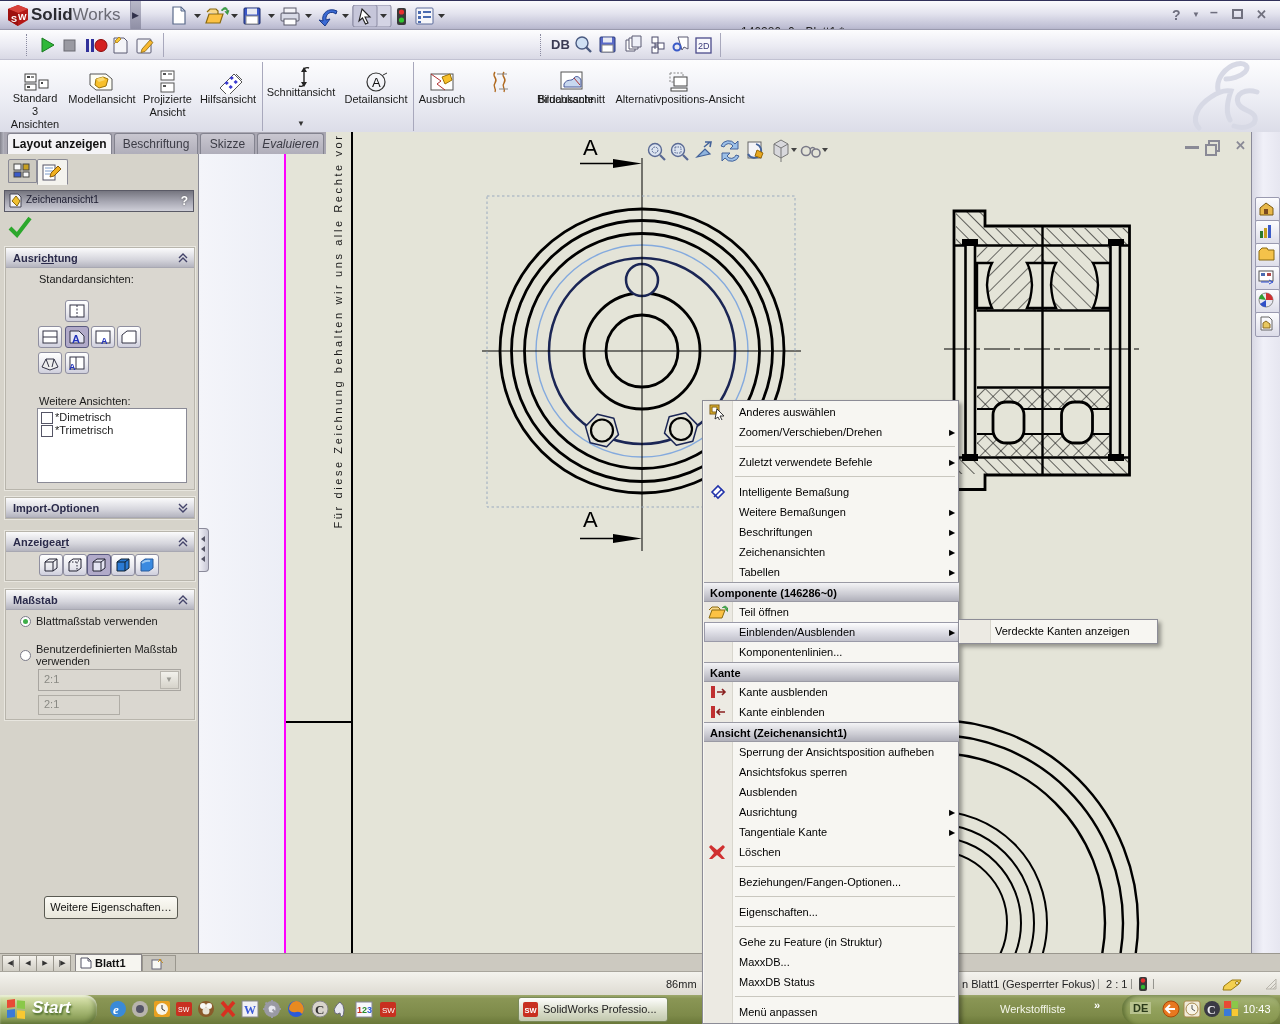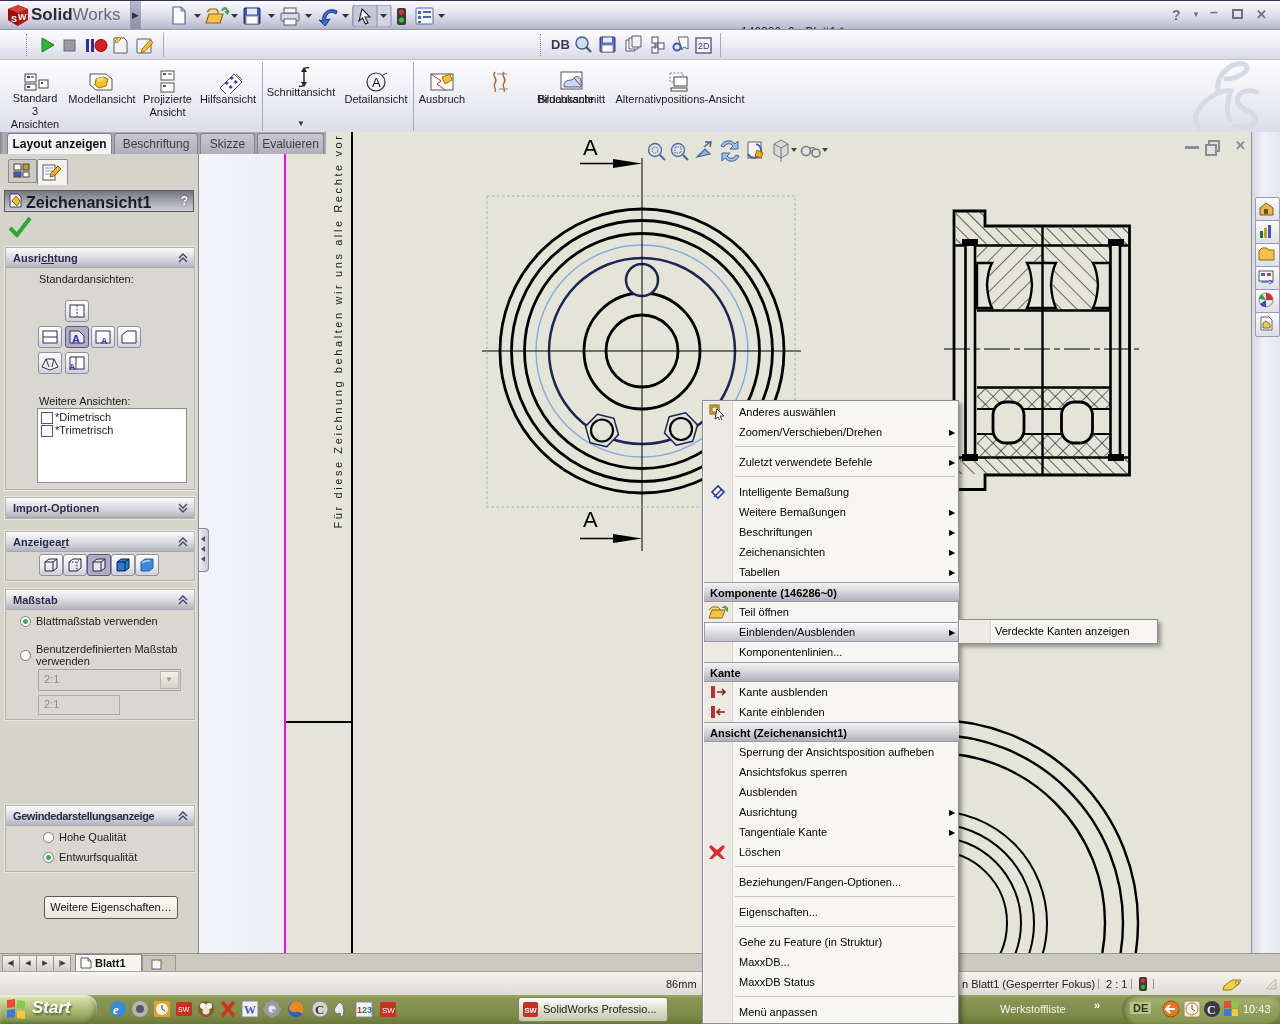--- a/index.html
+++ b/index.html
@@ -416,21 +416,21 @@
           <path d="M3,2 h8 l3,3 v10 h-11 z" fill="#f8f8fc" stroke="#666"></path>
           <path d="M5,8 l3,-2 l4,3 v4 h-7 z" fill="#e8c860" stroke="#8a6a20"></path>
         </svg>
   </div>
 </div>
 
 <div id="tabrow" class="abs">
   <div class="tab active" style="left:7px;width:105px;">Layout anzeigen</div>
   <div class="tab" style="left:114px;width:84px;">Beschriftung</div>
   <div class="tab" style="left:200px;width:55px;">Skizze</div>
-  <div class="tab" style="left:257px;width:67px;">Evaluieren</div>
+  <div class="tab" style="left:257px;width:67px;font-style:italic;">Evaluieren</div>
 </div>
 
 <div class="abs" style="left:0;top:132px;width:4px;height:839px;background:linear-gradient(90deg,#84848e,#b8b8c2);"></div>
 
 <div id="panel" class="abs">
 
   <div class="ptab" style="left:8px;width:27px;">
     <svg width="18" height="15" style="margin:3px 4px;">
           <rect x="1" y="1" width="7" height="6" fill="#f8f8f8" stroke="#444"></rect>
           <rect x="10" y="1" width="6" height="6" fill="#c8a020" stroke="#444"></rect>
@@ -444,21 +444,21 @@
           <path d="M3,5 h8 M3,8 h8 M3,11 h5" stroke="#7a9ac8"></path>
           <path d="M9,10 l7,-7 l3,3 l-7,7 l-4,1 z" fill="#f0b020" stroke="#8a5a08"></path>
         </svg>
   </div>
 
   <div id="phdr" class="abs">
     <svg width="15" height="15" style="position:absolute;left:3px;top:2px;">
           <path d="M2,1 h8 l3,3 v10 h-11 z" fill="#f4f4f8" stroke="#445"></path>
           <path d="M4,8 l4,-5 l4,5 l-3,5 z" fill="#f0c030" stroke="#8a6a10"></path>
         </svg>
-    <span style="position:absolute;left:21px;top:3px;font-size:16px;font-weight:bold;color:#1a1a2e;">Zeichenansicht1</span>
+    <span style="position:absolute;left:21px;top:3px;font-size:10px;font-weight:normal;color:#1a1a2e;">Zeichenansicht1</span>
     <span style="position:absolute;right:5px;top:3px;font-size:12px;font-weight:bold;color:#fff;text-shadow:0 0 2px #555;">?</span>
   </div>
   <svg class="abs" style="left:8px;top:62px;" width="24" height="22">
         <path d="M2,12 l7,7 l13,-17" fill="none" stroke="#2ca82c" stroke-width="4"></path>
       </svg>
 
   <div class="sec" style="top:93px;height:241px;">
     <div class="sechdr">Ausri<span style="text-decoration:underline">ch</span>tung<svg class="chev2" width="11" height="11" style="position:absolute;right:5px;top:5px;">
             <path d="M1,5 l4,-4 l4,4 M1,9 l4,-4 l4,4" stroke="#44446a" stroke-width="1.4" fill="none"></path>
           </svg></div>
@@ -543,29 +543,20 @@
       <div class="abs" style="right:1px;top:1px;width:17px;height:16px;background:linear-gradient(#f2f1ec,#d6d3ca);border:1px solid #b8b5ae;">
             <span style="position:absolute;left:4px;top:3px;font-size:8px;color:#9a9a94;">▼</span>
           </div>
     </div>
     <div class="abs" style="left:32px;top:105px;width:80px;height:18px;background:#dad7d0;border:1px solid #b0ada6;">
       <span class="ptxt" style="left:5px;top:2px;color:#8a8a84;">2:1</span>
     </div>
   </div>
 
 
-  <div class="sec" style="top:651px;height:65px;">
-    <div class="sechdr" style="letter-spacing:-0.4px;">Gewindedarstellungsanzeige<svg class="chev2" width="11" height="11" style="position:absolute;right:5px;top:5px;">
-            <path d="M1,5 l4,-4 l4,4 M1,9 l4,-4 l4,4" stroke="#44446a" stroke-width="1.4" fill="none"></path>
-          </svg></div>
-    <div class="rad" style="left:37px;top:26px;"></div>
-    <div class="ptxt" style="left:53px;top:25px;">Hohe Qualität</div>
-    <div class="rad on" style="left:37px;top:46px;"></div>
-    <div class="ptxt" style="left:53px;top:45px;">Entwurfsqualität</div>
-  </div>
 
   <div class="abs" style="left:44px;top:742px;width:132px;height:21px;background:linear-gradient(#fcfbf6,#e8e6da);border:1px solid #5a5a52;border-radius:3px;font-size:11px;text-align:center;line-height:20px;color:#111;">Weitere Eigenschaften…</div>
 </div>
 
 <div id="sheettabs" class="abs">
   <div class="abs" style="left:2px;top:1px;width:16px;height:15px;background:linear-gradient(#f4f2ec,#d0cdc4);border:1px solid #9a978e;font-size:7px;color:#333;text-align:center;line-height:14px;">◀|</div>
   <div class="abs" style="left:19px;top:1px;width:16px;height:15px;background:linear-gradient(#f4f2ec,#d0cdc4);border:1px solid #9a978e;font-size:7px;color:#333;text-align:center;line-height:14px;">◀</div>
   <div class="abs" style="left:36px;top:1px;width:16px;height:15px;background:linear-gradient(#f4f2ec,#d0cdc4);border:1px solid #9a978e;font-size:7px;color:#333;text-align:center;line-height:14px;">▶</div>
   <div class="abs" style="left:53px;top:1px;width:16px;height:15px;background:linear-gradient(#f4f2ec,#d0cdc4);border:1px solid #9a978e;font-size:7px;color:#333;text-align:center;line-height:14px;">|▶</div>
   <div class="abs" style="left:75px;top:0px;width:65px;height:17px;background:#f6f5f0;border:1px solid #8a878a;border-bottom:none;">

